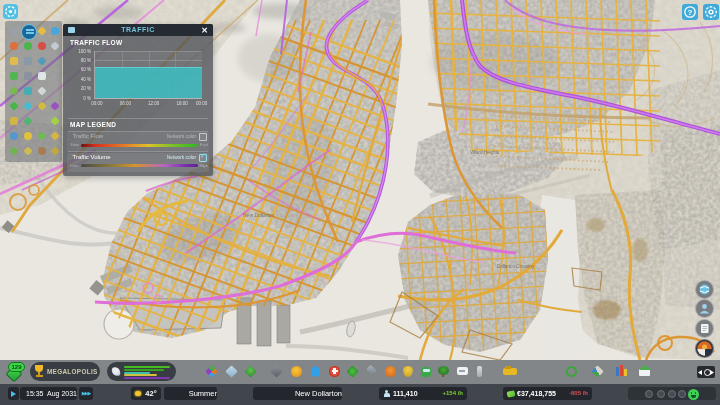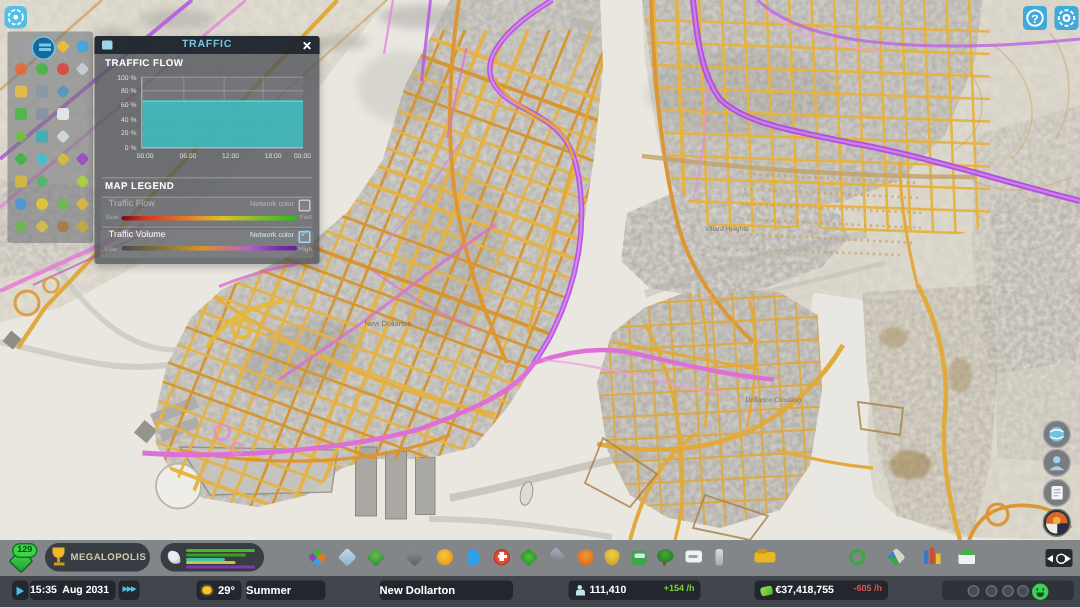--- a/index.html
+++ b/index.html
@@ -32,21 +32,21 @@
 .div{position:absolute;left:5px;right:5px;height:1px;background:rgba(255,255,255,.22)}
 
 .trb{position:absolute;top:4px;width:16px;height:16px;background:#3fa9da;border-radius:3px;color:#fff;text-align:center}
 
 .rc{position:absolute;left:695px;width:17px;height:17px;border-radius:50%;background:rgba(108,112,117,.88);border:1px solid rgba(255,255,255,.35)}
 
 #ubar{position:absolute;left:0;top:360px;width:720px;height:24px;background:rgba(127,130,134,.97)}
 #lbar{position:absolute;left:0;top:384px;width:720px;height:21px;background:#41464c}
 .pill{position:absolute;top:387px;height:13px;background:#23272d;border-radius:3px;color:#fff}
 .upill{position:absolute;top:362px;height:19px;background:#383d43;border-radius:10px}
-.ptxt{font-size:7.5px;font-weight:bold;line-height:13px;text-align:left;display:block}
+.ptxt{font-size:7.5px;font-weight:normal;line-height:13px;text-align:right;display:block}
 </style></head><body>
 <div id="stage">
 <svg id="map" width="720" height="405" viewBox="0 0 720 405">
 <defs>
 <filter id="nz" x="-5%" y="-5%" width="110%" height="110%">
   <feTurbulence type="fractalNoise" baseFrequency="0.28" numOctaves="3" seed="7" result="n"></feTurbulence>
   <feColorMatrix in="n" type="matrix" values="0 0 0 0 0.30,0 0 0 0 0.29,0 0 0 0 0.28,0 0 0 1.4 -0.25" result="c"></feColorMatrix>
   <feComposite in="c" in2="SourceGraphic" operator="in"></feComposite>
 </filter>
 <filter id="nz2" x="-5%" y="-5%" width="110%" height="110%">
@@ -525,21 +525,21 @@
       <div style="position:absolute;left:3.5px;top:3.5px;width:0;height:0;border-top:3.2px solid transparent;border-bottom:3.2px solid transparent;border-left:5px solid #49bfe8"></div>
     </div>
 <div class="pill" style="left:20px;width:57px">
       <span class="ptxt" style="font-size:7px">15:35&nbsp; Aug 2031</span>
     </div>
 <div class="pill" style="left:79px;width:14px;color:#49bfe8">
       <span style="display:block;font-size:5px;line-height:13px;text-align:center;letter-spacing:-1px">▶▶▶</span>
     </div>
 <div class="pill" style="left:131px;width:30px">
       <div style="position:absolute;left:4px;top:3.5px;width:5.5px;height:5.5px;background:#f5c52a;border-radius:50%;box-shadow:0 0 1.5px .8px rgba(245,197,42,.6)"></div>
-      <span style="position:absolute;left:12px;right:2px;text-align:center;font-size:7.5px;font-weight:bold;line-height:13px">29°</span>
+      <span style="position:absolute;left:12px;right:2px;text-align:center;font-size:7.5px;font-weight:bold;line-height:13px">42°</span>
     </div>
 <div class="pill" style="left:164px;width:53px">
       <span class="ptxt">Summer</span>
     </div>
 <div class="pill" style="left:253px;width:89px">
       <span class="ptxt">New Dollarton</span>
     </div>
 <div class="pill" style="left:379px;width:88px">
       <div style="position:absolute;left:4px;top:3px;width:7px;height:7px">
         <div style="position:absolute;left:2px;top:0;width:3px;height:3px;background:#bfe4f0;border-radius:50%"></div>

